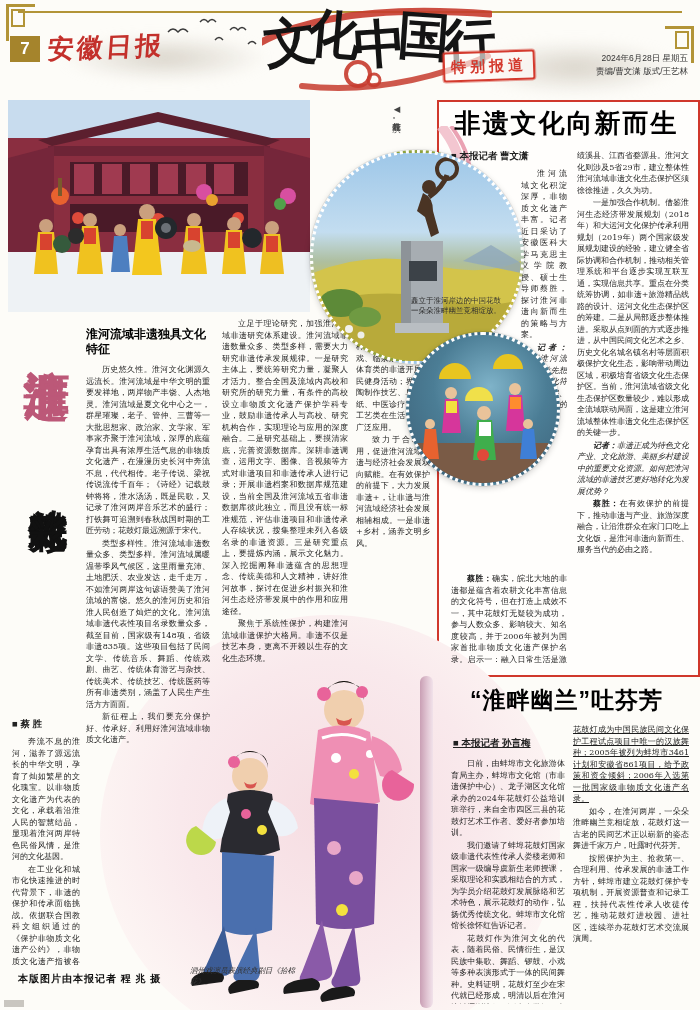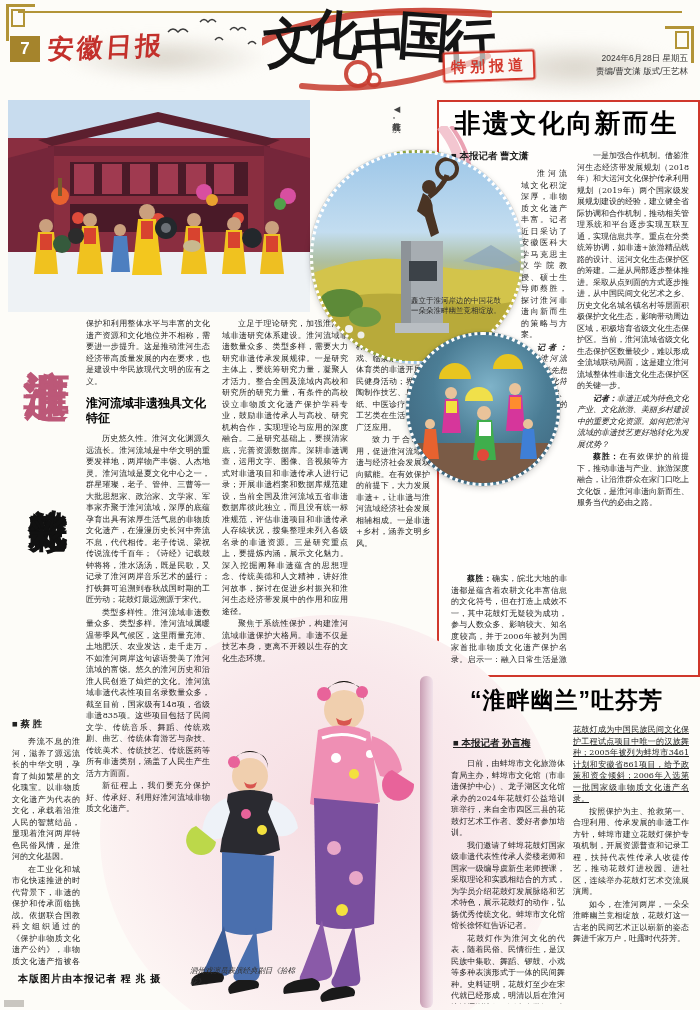--- a/index.html
+++ b/index.html
@@ -212,20 +212,21 @@
   <div class="col" style="left:451px;top:168px;width:116px;height:497px;">
     <div class="floatspace" style="width:70px;height:196px;"></div>
     <p>淮河流域文化积淀深厚，非物质文化遗产丰富。记者近日采访了安徽医科大学马克思主义学院教授、硕士生导师蔡胜，探讨淮河非遗向新而生的策略与方案。</p>
     <p class="qa"><span class="qlabel">记者：</span><span>提到淮河流域的非遗项目，大家往往首先想到花鼓灯。花鼓灯被誉为文化符号，在当下不断被赋予新民俗、新颖的价值，给淮河流域非遗的保护传承传播带来哪些启示？</span></p>
     <div class="floatspace" style="width:104px;height:150px;"></div>
     <p><span class="qlabel">蔡胜：</span><span>确实，皖北大地的非遗都是蕴含着农耕文化丰富信息的文化符号，但在打造上成效不一，其中花鼓灯无疑较为成功，参与人数众多、影响较大、知名度较高，并于2006年被列为国家首批非物质文化遗产保护名录。启示一：融入日常生活是激发非遗传承活力的关键。花鼓灯具有深厚的群众基础，以前是皖北淮河两岸人们在节庆、红白喜事、庙会、春会等传统民俗活动中的重要仪式，现在也是广场舞的重要部分，特色鲜明，群众自发性强。正因如此，千百年来花鼓灯在民间被广泛接受，逐渐形成以蚌埠、淮南、阜阳为中心，辐射河南、安徽、山东、江苏等淮河两岸20多个县市的格局。政府也在发力，如花鼓灯特色文化建设被纳入创建国家公共文化服务体系示范项目，各地建立花鼓灯传习所和培训基地。启示二：创新表达是非遗发展向新的法宝。新中国成立后，花鼓灯在表达内容上不断创新。</span></p>
 
   </div>
 
   <div class="col" style="left:577px;top:150px;width:112px;height:515px;">
+    <p style="text-indent:0;">绩溪县、江西省婺源县。淮河文化则涉及5省29市，建立整体性淮河流域非遗文化生态保护区须徐徐推进，久久为功。</p>
     <p>一是加强合作机制。借鉴淮河生态经济带发展规划（2018年）和大运河文化保护传承利用规划（2019年）两个国家级发展规划建设的经验，建立健全省际协调和合作机制，推动相关管理系统和平台逐步实现互联互通，实现信息共享。重点在分类统筹协调，如非遗+旅游精品线路的设计、运河文化生态保护区的筹建。二是从局部逐步整体推进。采取从点到面的方式逐步推进，从中国民间文化艺术之乡、历史文化名城名镇名村等层面积极保护文化生态，影响带动周边区域，积极培育省级文化生态保护区。当前，淮河流域省级文化生态保护区数量较少，难以形成全流域联动局面，这是建立淮河流域整体性非遗文化生态保护区的关键一步。</p>
     <p class="qa"><span class="qlabel">记者：</span><span>非遗正成为特色文化产业、文化旅游、美丽乡村建设中的重要文化资源。如何把淮河流域的非遗技艺更好地转化为发展优势？</span></p>
     <p><span class="qlabel">蔡胜：</span><span>在有效保护的前提下，推动非遗与产业、旅游深度融合，让沿淮群众在家门口吃上文化饭，是淮河非遗向新而生、服务当代的必由之路。</span></p>
   </div>
 
   <div class="circle c-statue">
     <svg width="208" height="208">
       <path d="M0,120 Q60,96 120,112 Q170,124 208,108 L208,208 L0,208 Z" fill="#d3c44b"></path>
       <path d="M0,150 Q70,132 140,148 Q180,156 208,146 L208,208 L0,208 Z" fill="#b8aa3a"></path>
       <path d="M150,108 L178,92 L208,110 L208,120 Z" fill="#8fa7bc" opacity=".8"></path>
@@ -290,21 +291,20 @@
 
   <div class="vtitle-red">淮河非遗</div>
   <div class="vtitle-black">绽放时代光彩</div>
   <div class="lbyline">■ 蔡 胜</div>
   <div class="col" style="left:12px;top:736px;width:68px;height:230px;">
     <p>奔流不息的淮河，滋养了源远流长的中华文明，孕育了灿如繁星的文化瑰宝。以非物质文化遗产为代表的文化，承载着沿淮人民的智慧结晶，显现着淮河两岸特色民俗风情，是淮河的文化基因。</p>
     <p>在工业化和城市化快速推进的时代背景下，非遗的保护和传承面临挑战。依据联合国教科文组织通过的《保护非物质文化遗产公约》，非物质文化遗产指被各社区、群体，有时为个人，视为其文化遗产组成部分的实践。</p>
   </div>
 
   <div class="col" style="left:86px;top:318px;width:124px;height:640px;">
-    <p style="text-indent:0;">保护和利用整体水平与丰富的文化遗产资源和文化地位并不相称，需要进一步提升。这是推动淮河生态经济带高质量发展的内在要求，也是建设中华民族现代文明的应有之义。</p>
     <p class="subhead">淮河流域非遗独具文化特征</p>
     <p>历史悠久性。淮河文化渊源久远流长。淮河流域是中华文明的重要发祥地，两岸物产丰饶、人杰地灵。淮河流域是夏文化中心之一，群星璀璨，老子、管仲、三曹等一大批思想家、政治家、文学家、军事家齐聚于淮河流域，深厚的底蕴孕育出具有浓厚生活气息的非物质文化遗产，在漫漫历史长河中奔流不息，代代相传。老子传说、梁祝传说流传千百年；《诗经》记载鼓钟将将，淮水汤汤，既是民歌，又记录了淮河两岸音乐艺术的盛行；打铁舞可追溯到春秋战国时期的工匠劳动；花鼓灯最远溯源于宋代。</p>
     <p>类型多样性。淮河流域非遗数量众多、类型多样。淮河流域属暖温带季风气候区，这里雨量充沛、土地肥沃、农业发达，走千走万，不如淮河两岸这句谚语赞美了淮河流域的富饶。悠久的淮河历史和沿淮人民创造了灿烂的文化。淮河流域非遗代表性项目名录数量众多，截至目前，国家级有148项，省级非遗835项。这些项目包括了民间文学、传统音乐、舞蹈、传统戏剧、曲艺、传统体育游艺与杂技、传统美术、传统技艺、传统医药等所有非遗类别，涵盖了人民生产生活方方面面。</p>
     <p>新征程上，我们要充分保护好、传承好、利用好淮河流域非物质文化遗产。</p>
   </div>
 
   <div class="col" style="left:222px;top:318px;width:126px;height:384px;">
     <p>立足于理论研究，加强淮河流域非遗研究体系建设。淮河流域非遗数量众多、类型多样，需要大力研究非遗传承发展规律。一是研究主体上，要统筹研究力量，凝聚人才活力。整合全国及流域内高校和研究所的研究力量，有条件的高校设立非物质文化遗产保护学科专业，鼓励非遗传承人与高校、研究机构合作，实现理论与应用的深度融合。二是研究基础上，要摸清家底，完善资源数据库。深耕非遗调查，运用文字、图像、音视频等方式对非遗项目和非遗传承人进行记录；开展非遗档案和数据库规范建设，当前全国及淮河流域五省非遗数据库彼此独立，而且没有统一标准规范，评估非遗项目和非遗传承人存续状况，搜集整理未列入各级名录的非遗资源。三是研究重点上，要提炼内涵，展示文化魅力。深入挖掘阐释非遗蕴含的思想理念、传统美德和人文精神，讲好淮河故事，探讨在促进乡村振兴和淮河生态经济带发展中的作用和应用途径。</p>
     <p>聚焦于系统性保护，构建淮河流域非遗保护大格局。非遗不仅是技艺本身，更离不开赖以生存的文化生态环境。</p>
   </div>
@@ -369,18 +369,18 @@
 
   <div class="col" style="left:451px;top:758px;width:114px;height:246px;">
     <p>日前，由蚌埠市文化旅游体育局主办，蚌埠市文化馆（市非遗保护中心）、龙子湖区文化馆承办的2024年花鼓灯公益培训班举行，来自全市四区三县的花鼓灯艺术工作者、爱好者参加培训。</p>
     <p>我们邀请了蚌埠花鼓灯国家级非遗代表性传承人娄楼老师和国家一级编导虞新生老师授课，采取理论和实践相结合的方式，为学员介绍花鼓灯发展脉络和艺术特色，展示花鼓灯的动作，弘扬优秀传统文化。蚌埠市文化馆馆长徐怀红告诉记者。</p>
     <p>花鼓灯作为淮河文化的代表，随着民俗、民情衍生，是汉民族中集歌、舞蹈、锣鼓、小戏等多种表演形式于一体的民间舞种。史料证明，花鼓灯至少在宋代就已经形成，明清以后在淮河流域逐渐流行，至上个世纪三十年代形成了以安徽蚌埠、淮南、阜阳为中心，辐射河南、安徽、山东、江苏四省二十多个县、市的繁荣区域，淮河一度出现万众齐舞花鼓灯的民俗文化盛况。</p>
 
   </div>
 
   <div class="col" style="left:573px;top:724px;width:116px;height:280px;">
     <p style="text-indent:0;text-decoration:underline;">花鼓灯成为中国民族民间文化保护工程试点项目中唯一的汉族舞种；2005年被列为蚌埠市3461计划和安徽省861项目，给予政策和资金倾斜；2006年入选第一批国家级非物质文化遗产名录。</p>
+    <p>如今，在淮河两岸，一朵朵淮畔幽兰竞相绽放，花鼓灯这一古老的民间艺术正以崭新的姿态舞进千家万户，吐露时代芬芳。</p>
     <p>按照保护为主、抢救第一、合理利用、传承发展的非遗工作方针，蚌埠市建立花鼓灯保护专项机制，开展资源普查和记录工程，扶持代表性传承人收徒传艺，推动花鼓灯进校园、进社区，连续举办花鼓灯艺术交流展演周。</p>
-    <p>如今，在淮河两岸，一朵朵淮畔幽兰竞相绽放，花鼓灯这一古老的民间艺术正以崭新的姿态舞进千家万户，吐露时代芬芳。</p>
   </div>
 
   <div class="corner-marks"></div>
 </div>
 
 </body></html>

